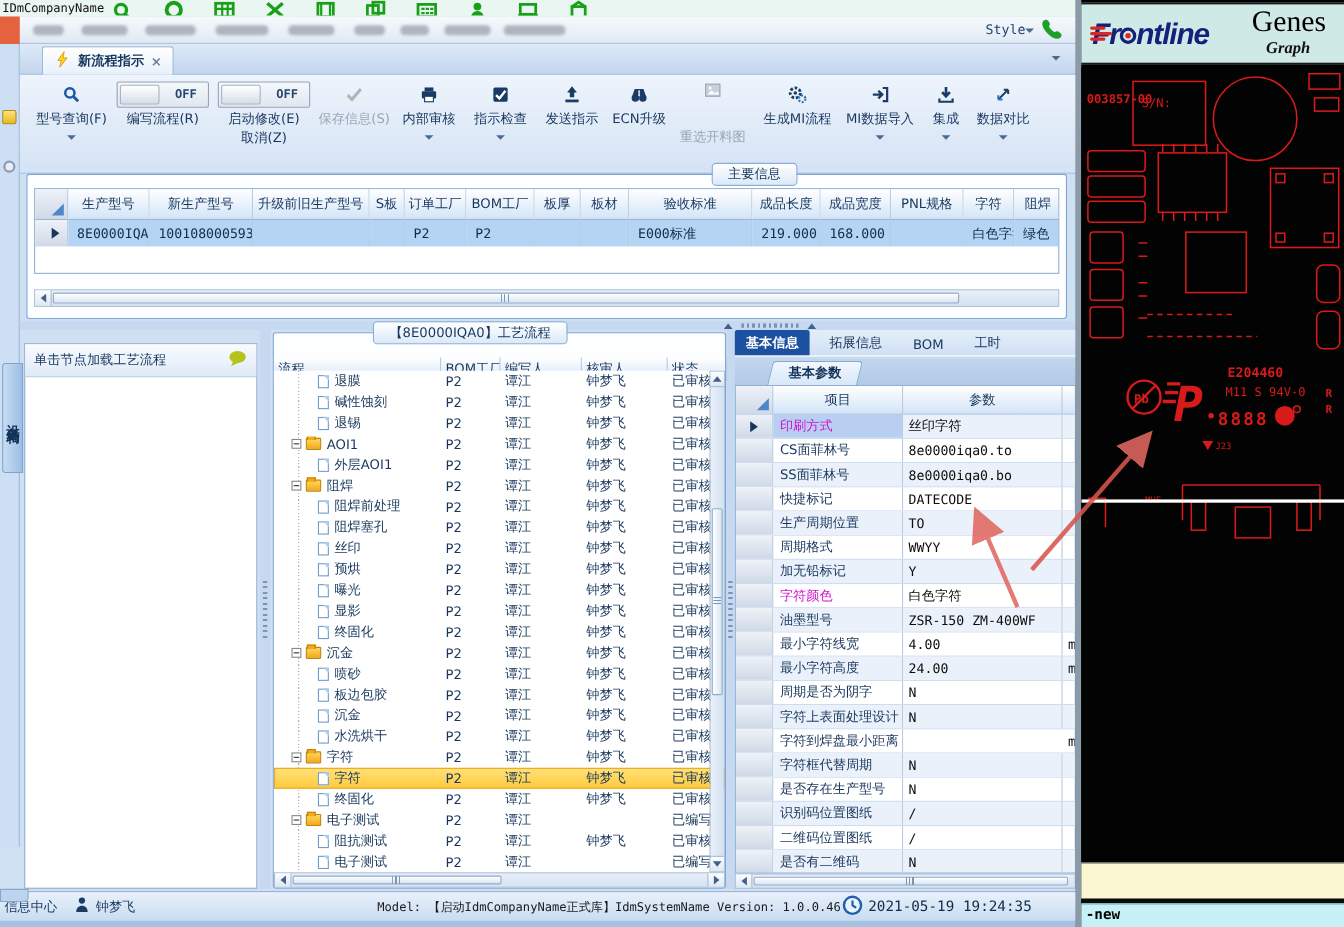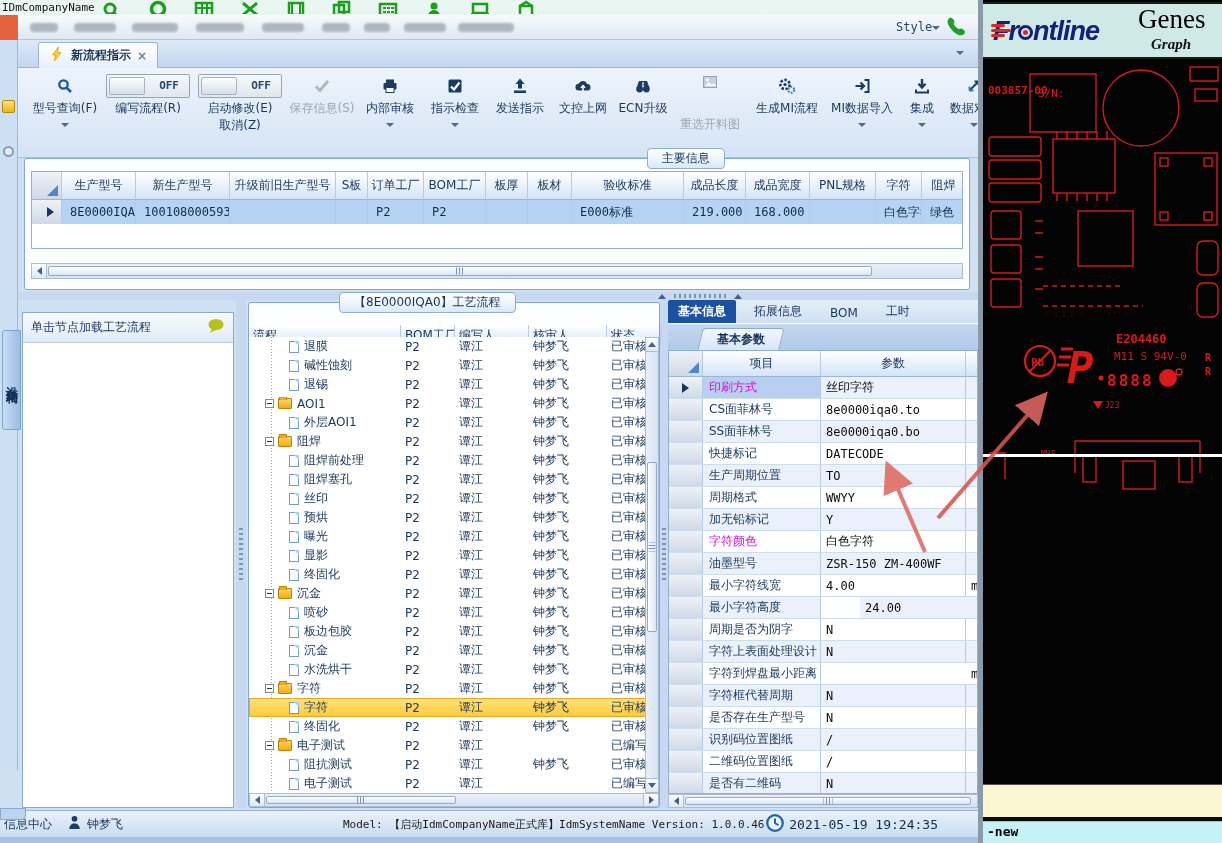--- a/index.html
+++ b/index.html
@@ -314,30 +314,20 @@
         <div class="tbtn" style="width: 64px;">
           <div class="ic">
             <svg width="18" height="18" viewBox="0 0 18 18">
               <path d="M9 1.5 L13.5 7 H11 V11.5 H7 V7 H4.5 Z" fill="#1a3c64"></path>
               <rect x="3" y="13.5" width="12" height="2.5" fill="#1a3c64"></rect>
             </svg>
           </div>
           <div class="lb">发送指示</div>
           <div class="sub"></div>
         </div>
-        <div class="tbtn" style="width: 62px;">
-          <div class="ic">
-            <svg width="18" height="18" viewBox="0 0 18 18">
-              <path d="M5 13.5 a3.4 3.4 0 0 1 -.3-6.8 A4.4 4.4 0 0 1 13 7.1 a3 3 0 0 1 .6 6.4 Z" fill="#1a3c64"></path>
-              <path d="M9 14 V8.8 M6.9 10.8 L9 8.5 L11.1 10.8" stroke="#fff" stroke-width="1.5" fill="none"></path>
-            </svg>
-          </div>
-          <div class="lb">文控上网</div>
-          <div class="sub"></div>
-        </div>
         <div class="tbtn" style="width: 58px;">
           <div class="ic">
             <svg width="18" height="18" viewBox="0 0 18 18">
               <path d="M5 4 h8 l2 5.5 h-12 Z" fill="#1a3c64"></path>
               <circle cx="5.6" cy="12" r="3.4" fill="#1a3c64"></circle>
               <circle cx="12.4" cy="12" r="3.4" fill="#1a3c64"></circle>
               <path d="M9 5 v5" stroke="#fff" stroke-width="1.2"></path>
             </svg>
           </div>
           <div class="lb">ECN升级</div>
@@ -834,21 +824,21 @@
             </div>
             <div class="prow">
               <div class="pcell rowsel" style="width: 34px;"></div>
               <div class="pcell pc item" style="width: 118px;">最小字符线宽</div>
               <div class="pcell pc val" style="width: 145px;">4.00</div>
               <div class="pcell pc unit" style="width: 60px;">mil</div>
             </div>
             <div class="prow">
               <div class="pcell rowsel" style="width: 34px;"></div>
               <div class="pcell pc item" style="width: 118px;">最小字符高度</div>
-              <div class="pcell pc val" style="width: 145px; margin-left: 39px;">24.00</div>
+              <div class="pcell pc val" style="width: 145px;">24.00</div>
               <div class="pcell pc unit" style="width: 60px;">mil</div>
             </div>
             <div class="prow">
               <div class="pcell rowsel" style="width: 34px;"></div>
               <div class="pcell pc item" style="width: 118px;">周期是否为阴字</div>
               <div class="pcell pc val" style="width: 145px;">N</div>
               <div class="pcell pc unit" style="width: 60px;"></div>
             </div>
             <div class="prow">
               <div class="pcell rowsel" style="width: 34px;"></div>

